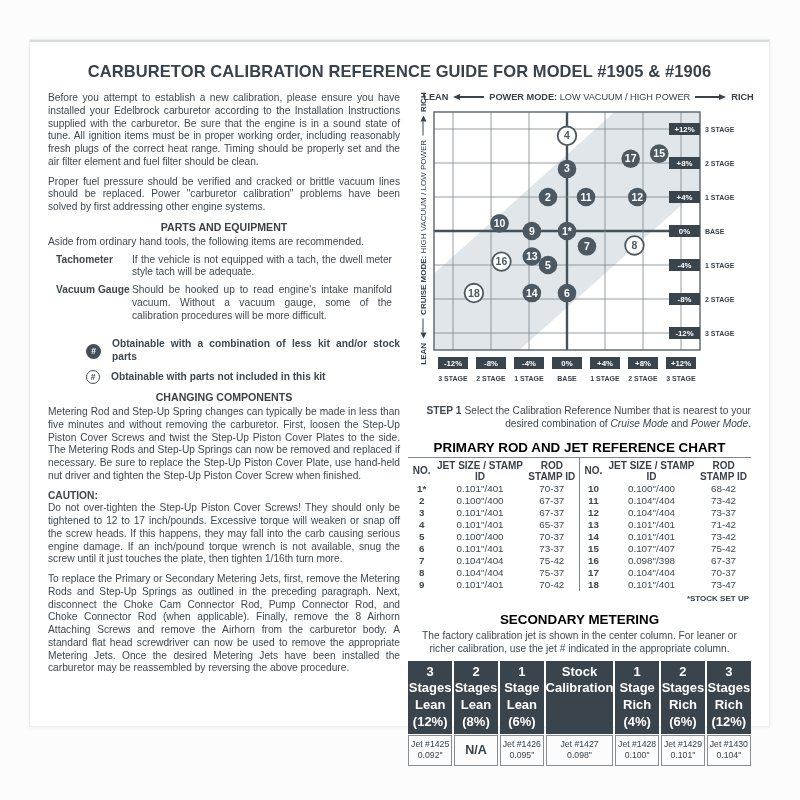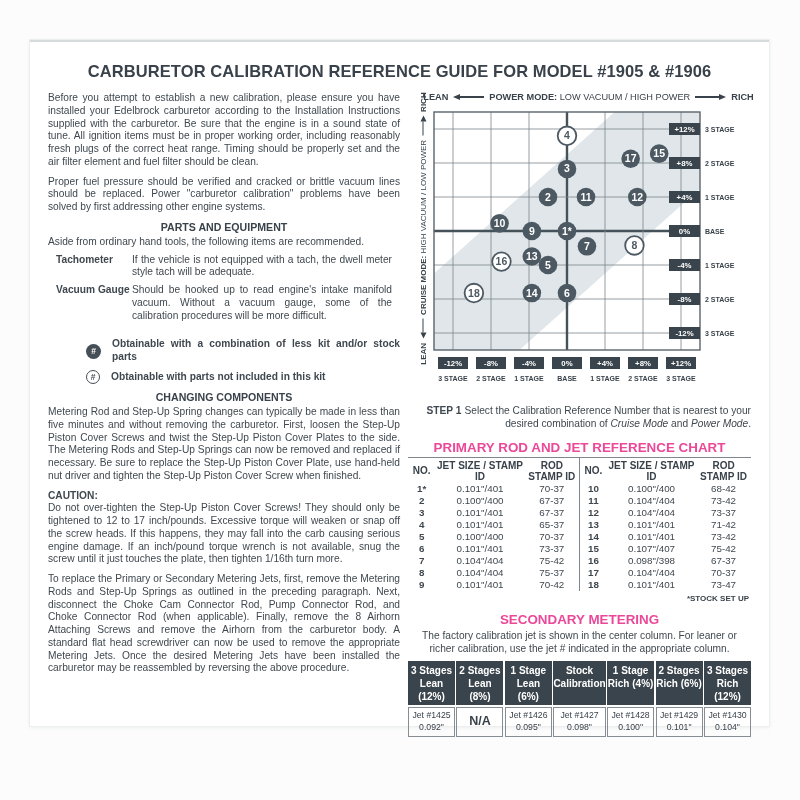--- a/index.html
+++ b/index.html
@@ -52,30 +52,30 @@
   .chart-wrap{position:relative;margin-left:8px;}
   .y-axis-label{
     position:absolute;left:-143px;top:120px;width:300px;
     display:flex;justify-content:center;align-items:center;gap:4px;
     font-size:8px;color:#39424a;white-space:nowrap;
     transform:rotate(-90deg);
   }
   .y-axis-label .shaft{width:14px;height:1.5px;background:#39424a;}
   .step{margin:6px 0 0 16px;line-height:1.3;font-size:10.2px;text-align:right;}
   .step b{margin-right:3px;}
-  .tbl-title{font-size:13.4px;font-weight:700;text-align:center;margin:9px 0 2px;color:#ec4899;}
+  .tbl-title{font-size:13.4px;font-weight:700;text-align:center;margin:9px 0 2px;color:#000000;}
   table.prim{width:100%;border-collapse:collapse;border-top:1.2px solid #7d868c;}
   .prim th{font-size:10px;font-weight:700;color:#39424a;padding:2px 0 1px;text-align:center;}
   .prim td{font-size:9.8px;padding:.5px 0;text-align:center;}
   .prim .c0,.prim .c3{font-weight:700;}
   .prim .c2{border-right:1px solid #7d868c;}
   .footnote{text-align:right;font-size:8px;font-weight:700;margin:3px 2px 0;color:#39424a;}
   .sec-intro{font-size:10.2px;text-align:center;line-height:1.3;margin:1px 4px 6px;}
   .sec-table{display:grid;grid-template-columns:repeat(7,1fr);gap:1.5px;}
-  .sec-h{background:#3a444c;color:#fff;font-size:10px;font-weight:700;
+  .sec-h{background:#3a444c;color:#fff;font-size:13px;font-weight:700;
          text-align:center;line-height:1.3;padding:2.5px 0;}
   .sec-v{border:1px solid #868e93;font-size:8.7px;text-align:center;
          line-height:1.35;padding:2.5px 0;color:#39424a;}
   .sec-v.na{font-size:12.5px;font-weight:700;display:flex;align-items:center;justify-content:center;}
 </style>
 </head>
 <body>
 
 <div class="sheet">
   <div class="content">

